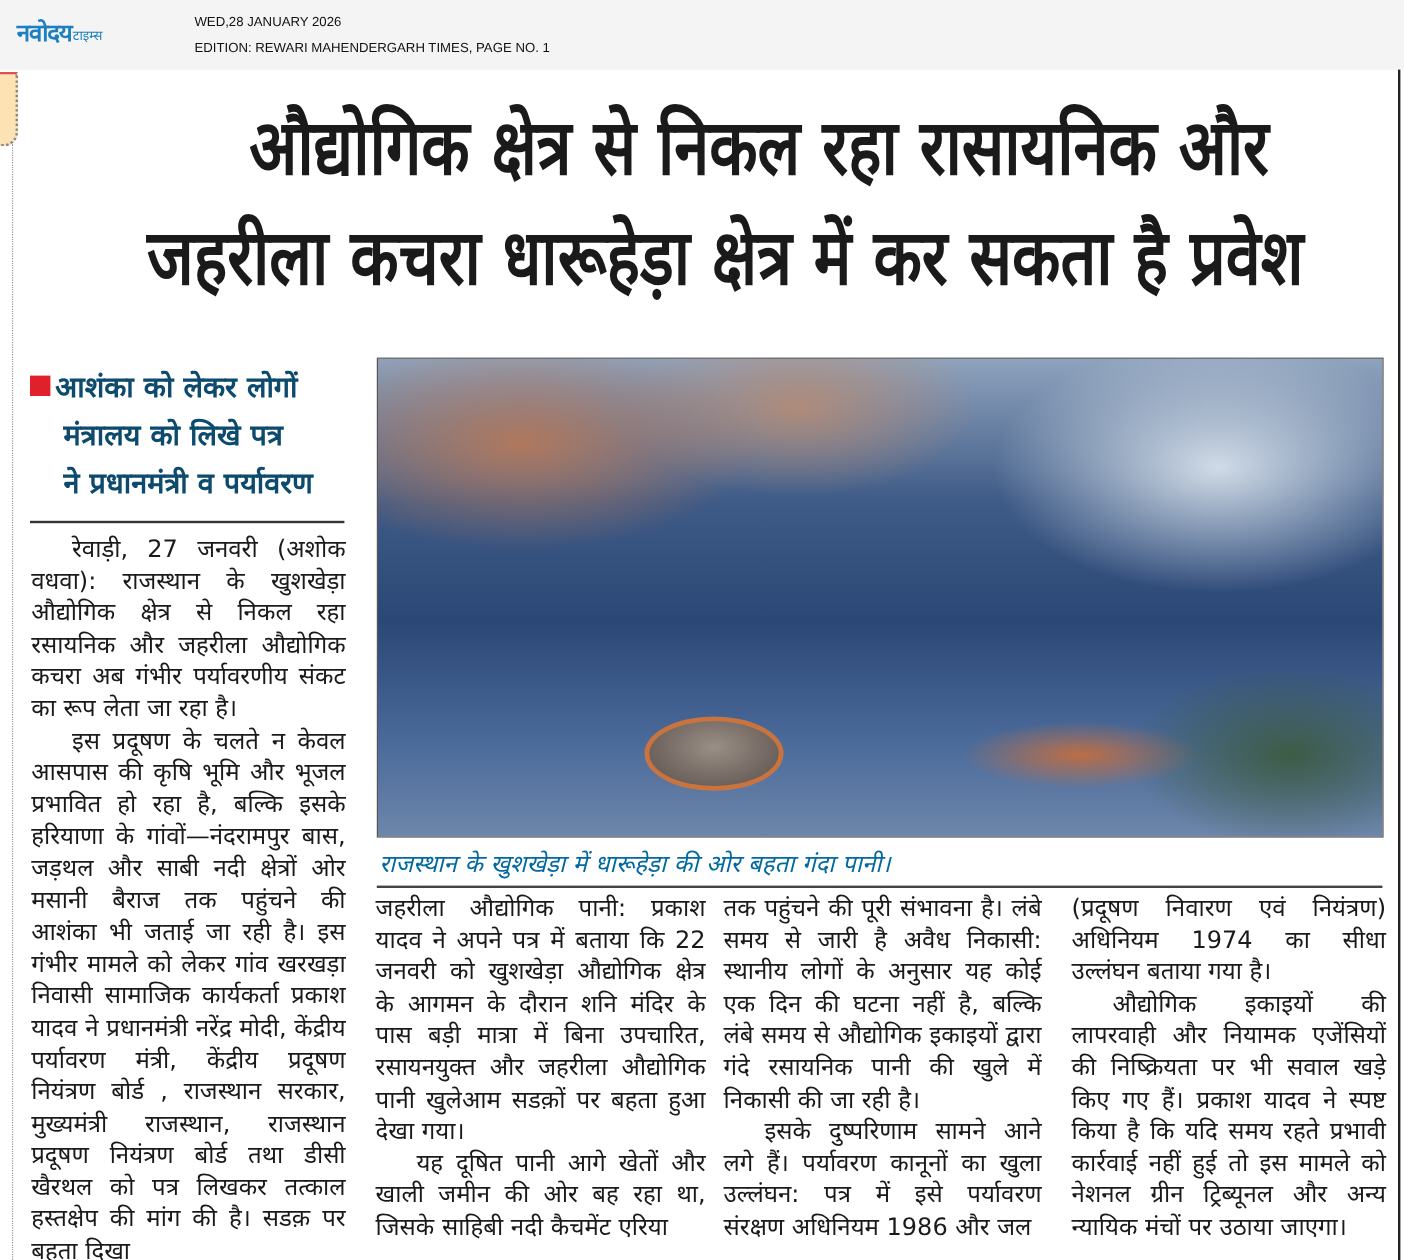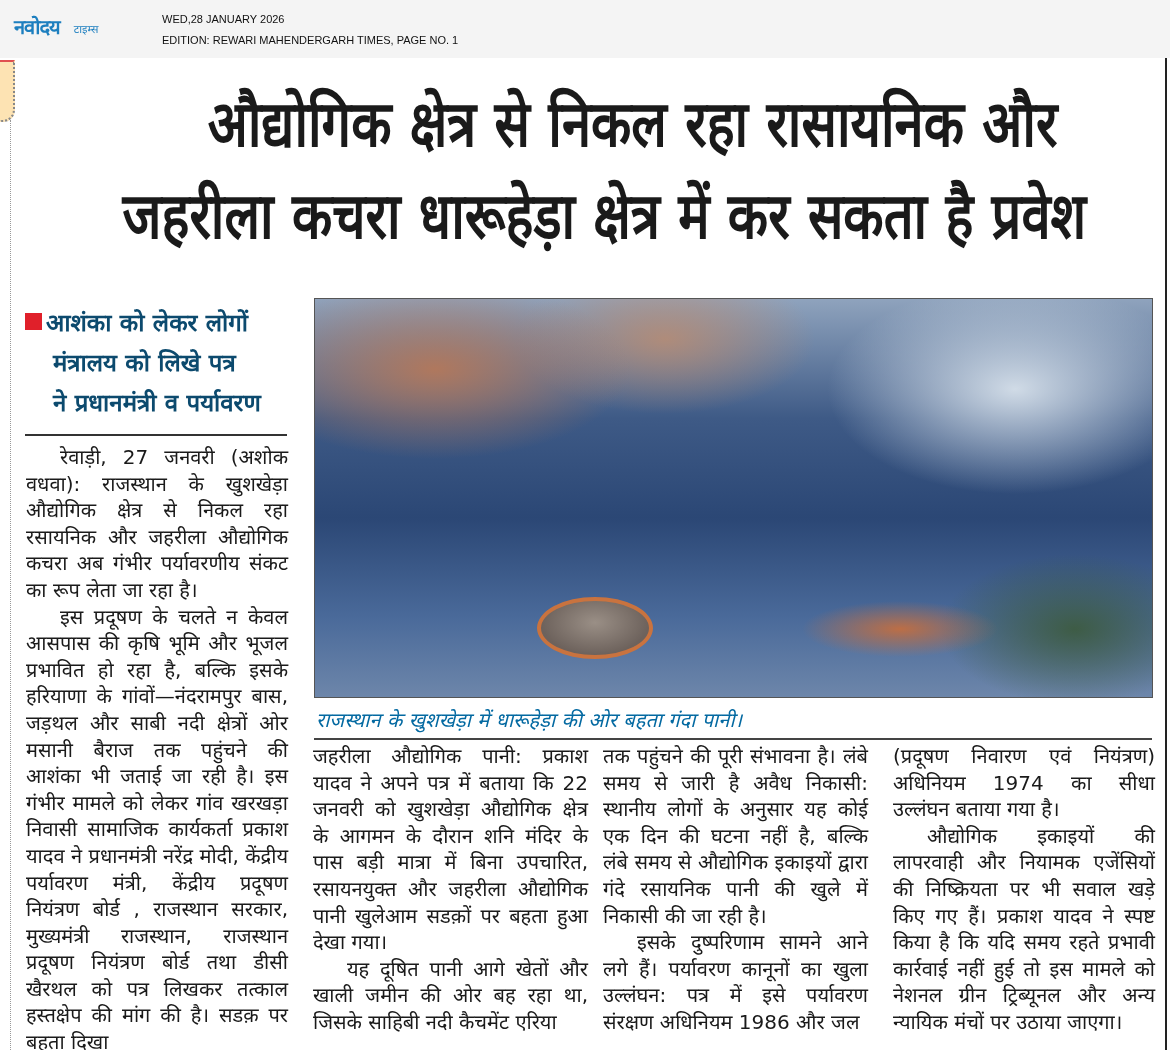--- a/index.html
+++ b/index.html
@@ -1,20 +1,20 @@
 <!DOCTYPE html>
 <html><head>
 <meta charset="utf-8">
 <style>
   html, body { margin:0; padding:0; }
   body { width:1170px; height:1050px; overflow:hidden; background:#ffffff; position:relative; font-family:"DejaVu Sans", sans-serif; color:#1a1a1a; }
   .topbar { position:absolute; left:0; top:0; width:1170px; height:58px; background:#f4f4f4;padding-left:43px; }
   .logo { position:absolute; left:14px; top:12px; height:26px; display:flex; align-items:flex-end; }
   .logo-main { font-family:"DejaVu Sans", sans-serif; font-weight:bold; font-size:20px; color:#1d7fbf; letter-spacing:-1px; line-height:22px; }
-  .logo-sub { font-family:"DejaVu Sans", sans-serif; font-size:11px; color:#1d7fbf; margin-left:14px; line-height:16px;text-align:right; }
+  .logo-sub { font-family:"DejaVu Sans", sans-serif; font-size:11px; color:#1d7fbf; margin-left:1px; line-height:16px;text-align:right; }
   .edition { position:absolute; left:162px; top:9px; font-family:"Liberation Sans", sans-serif; font-size:11px; line-height:21px; color:#111; }
   .page { position:absolute; left:0; top:58px; width:1170px; height:992px; }
   .tab-marker { position:absolute; left:0; top:2px; width:13px; height:58px; background:#fde3b3; border-right:2px dotted #888; border-bottom:2px dotted #888; border-bottom-right-radius:12px; border-top:2px solid #e05050; }
   .dotline-left { position:absolute; left:10px; top:62px; height:930px; border-left:1px dotted #999; }
   .right-rule { position:absolute; left:1165px; top:0; height:992px; border-left:2px solid #222; }
   .headline { position:absolute; left:20px; top:20px; width:1140px; text-align:right; font-family:"DejaVu Sans", sans-serif; font-weight:bold; color:#1a1a1a; }
   .headline .l1 { font-size:64px; line-height:92px; transform:scaleX(0.82); transform-origin:center; white-space:nowrap; }
   .headline .l2 { font-size:64px; line-height:92px; transform:scaleX(0.82); transform-origin:center; white-space:nowrap; }
   .subhead { position:absolute; left:25px; top:245px; width:265px; font-family:"DejaVu Sans", sans-serif; font-weight:bold; font-size:24px; line-height:40px; color:#0c4a6e; }
   .subhead .sq { display:inline-block; width:17px; height:17px; background:#e0202a; margin-right:4px; vertical-align:middle; position:relative; top:-3px; }

